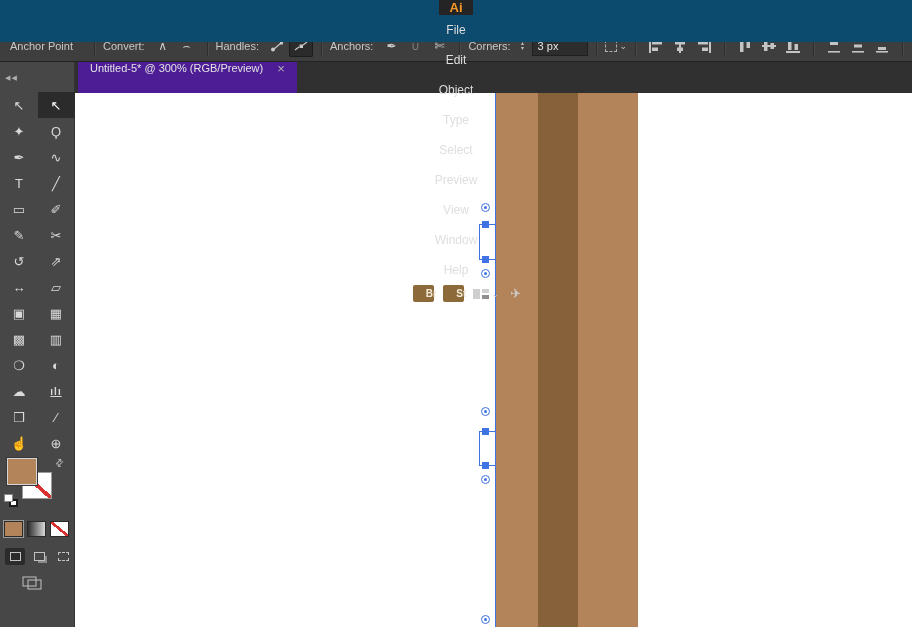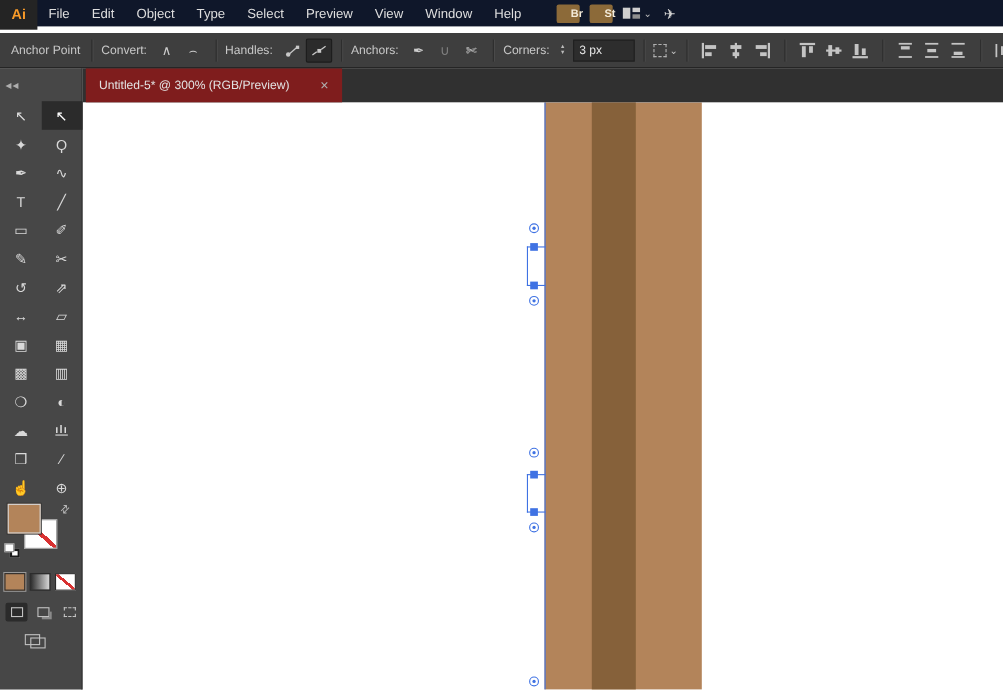--- a/index.html
+++ b/index.html
@@ -5,22 +5,22 @@
   * { margin:0; padding:0; box-sizing:border-box; }
   html,body { width:912px; height:627px; }
   body {
     position:relative; overflow:hidden; background:#fff;
     font-family:"Liberation Sans", sans-serif;
     -webkit-font-smoothing:antialiased; cursor:default;
   }
   :root { --tan:#b3845a; --stripe:#86613a; --sel:#3f72e3; --fill:#b3845a; }
 
   
-  #menubar { position:absolute; left:0; top:0; width:912px; height:24px;
-    background:#0f172a; display:flex; align-items:center; color:#dedede; font-size:12px; z-index:6; }
+  #menubar { position:absolute; left:0; top:0; width:912px; height:42px;
+    background:#0c4a6e; display:flex; align-items:center; color:#dedede; font-size:12px; z-index:6;flex-direction:column; }
   .logo { width:34px; height:30px; background:#242424; color:#f79a28; font-weight:bold;
     font-size:13px; display:flex; align-items:center; justify-content:center; }
   .menu-item { padding:0 10px; height:30px; line-height:30px; }
   .appbar-right { display:flex; align-items:center; margin-left:22px; gap:9px; }
   .sqbtn { width:21px; height:17px; background:#8c6a39; border-radius:2px; color:#f3ead9;
     font-size:10px; font-weight:bold; display:flex; align-items:center; justify-content:center;padding-left:16px; }
   .ws { display:flex; align-items:center; gap:3px; color:#cfcfcf; }
   .ws .chev { font-size:9px; color:#bdbdbd; }
   .gpu { font-size:13px; color:#cfcfcf; margin-left:2px; }
 
@@ -41,22 +41,22 @@
     color:#e6e6e6; font-size:11px; padding:0 5px; font-family:"Liberation Sans",sans-serif; flex:none; }
   .shape-btn { display:flex; align-items:center; gap:3px; flex:none; color:#c4c4c4; }
   .dash-square { width:12px; height:12px; border:1px dashed #b0b0b0; }
   .aln { width:24px; height:22px; display:flex; align-items:center; justify-content:center; flex:none; border-radius:2px; }
   .aln svg rect { fill:#c4c4c4; }
   .hbtn svg circle, .hbtn svg rect { fill:#c8c8c8; }
   .hbtn svg line { stroke:#c8c8c8; }
 
   
   #tabstrip { position:absolute; left:75px; top:62px; width:837px; height:31px; background:#303030; z-index:4; }
-  #tab { position:absolute; left:3px; top:0; height:31px; background:#7f1d1d; display:flex;
-    align-items:center; gap:28px; padding:0 12px; font-size:11px; color:#e3e3e3; }
+  #tab { position:absolute; left:3px; top:0; height:31px; background:#4c1d95; display:flex;
+    align-items:flex-start; gap:14px; padding:0 12px; font-size:11px; color:#e3e3e3; }
   .tab-close { color:#b0b0b0; font-size:13px; line-height:1; }
 
   
   #toolbar { position:absolute; left:0; top:62px; width:75px; height:565px; background:#474747;
     border-right:1px solid #333; z-index:4; }
   .collapse { position:absolute; top:12px; left:5px; font-size:7px; color:#adadad; letter-spacing:1px; }
   #tools { position:absolute; top:30px; left:0; width:75px; display:grid;
     grid-template-columns:37px 37px; justify-content:center; }
   .tool { height:26px; display:flex; align-items:center; justify-content:center; font-size:13px; color:#d9d9d9; }
   .tool.active { background:#2b2b2b; color:#ffffff; }
@@ -130,21 +130,21 @@
           <rect x="9" y="1" width="7" height="4" fill="#cfcfcf"></rect>
           <rect x="9" y="7" width="7" height="4" fill="#8f8f8f"></rect>
         </svg>
       <span class="chev">⌄</span>
     </div>
     <span class="gpu">✈</span>
   </div>
 </div>
 
 <div id="controlbar">
-  <span class="cb-label" style="margin-right:2px">Anchor Point</span>
+  <span class="cb-label" style="margin-right:13px">Anchor Point</span>
   <div class="sep"></div>
 
   <span class="cb-label">Convert:</span>
   <div class="cbtn">∧</div>
   <div class="cbtn">⌢</div>
 
   <div class="sep"></div>
   <span class="cb-label">Handles:</span>
   <div class="cbtn hbtn">
     <svg width="14" height="12">

